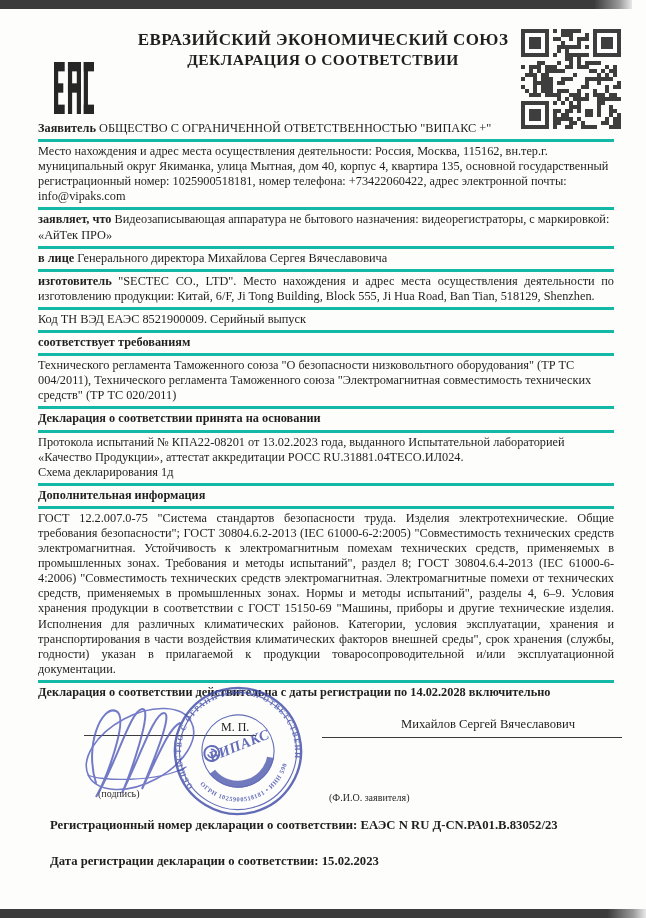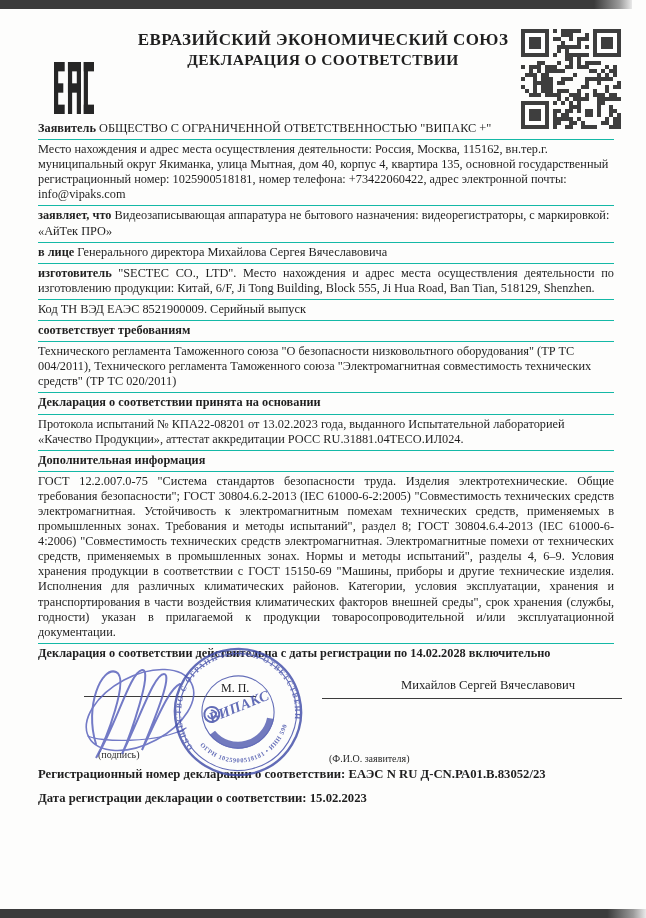--- a/index.html
+++ b/index.html
@@ -8,31 +8,31 @@
         font-family:"Liberation Serif","DejaVu Serif",serif;color:#1f1f1f;}
   .scanbar{position:absolute;left:0;height:9px;background:linear-gradient(to right,#3b3b3b 94%,#9a9a9a 98%,#e9e9e9 100%);}
   .scanbar.top{top:0;width:632px;}
   .scanbar.bottom{bottom:0;width:646px;}
   .title{position:absolute;left:0;right:0;text-align:center;font-weight:bold;letter-spacing:.4px;}
   .title1{top:30px;font-size:17px;}
   .title2{top:51px;font-size:15.5px;}
   .eac{position:absolute;left:54px;top:62px;}
   .qr{position:absolute;left:521px;top:29px;}
   .content{position:absolute;left:38px;top:119px;width:576px;font-size:12.3px;line-height:15.1px;}
-  .row{margin:0;padding:2px 0 3px 0;border-bottom:1px solid #14b8a6;}
+  .row{margin:0;padding:2px 0 3px 0;border-bottom:3px solid #14b8a6;}
   .row.nobord{border-bottom:none;}
   .row b{font-weight:bold;}
   .just{text-align:justify;}
   .sigblock{position:relative;height:90px;margin-top:4px;}
   .sigline{position:absolute;border-top:1.2px solid #3c3c3c;}
   .lab{position:absolute;font-size:10px;color:#2a2a2a;margin-top:48px;}
   .mp{position:absolute;left:183px;top:13px;font-size:12px;text-align:right;}
   .fio-name{position:absolute;left:300px;top:10px;width:300px;text-align:center;font-size:12.6px;}
   .fio-lab{left:291px;top:35px;width:300px;text-align:left;}
-  .regline{margin:0;padding:9px 0 0 0;font-weight:bold;font-size:12.7px;}
+  .regline{margin:12px;padding:9px 0 0 0;font-weight:bold;font-size:12.7px;}
   .stamp{position:absolute;left:130px;top:-26px;pointer-events:none;}
   .autograph{position:absolute;left:30px;top:-24px;pointer-events:none;}
 </style>
 </head>
 <body>
 
 <div class="page">
 
   <div class="scanbar top"></div>
   <div class="scanbar bottom"></div>
@@ -297,20 +297,21 @@
     <p class="row">Код ТН ВЭД ЕАЭС 8521900009. Серийный выпуск</p>
 
     <p class="row"><b>соответствует требованиям</b></p>
 
     <p class="row">Технического регламента Таможенного союза "О безопасности низковольтного оборудования" (ТР ТС 004/2011), Технического регламента Таможенного союза "Электромагнитная совместимость технических средств" (ТР ТС 020/2011)</p>
 
     <p class="row"><b>Декларация о соответствии принята на основании</b></p>
 
     <div class="row">
       <div>Протокола испытаний № КПА22-08201 от 13.02.2023 года, выданного Испытательной лабораторией «Качество Продукции», аттестат аккредитации РОСС RU.31881.04ТЕСО.ИЛ024.</div>
+      <div>Схема декларирования 1д</div>
     </div>
 
     <p class="row"><b>Дополнительная информация</b></p>
 
     <p class="row just">ГОСТ 12.2.007.0-75 "Система стандартов безопасности труда. Изделия электротехнические. Общие требования безопасности"; ГОСТ 30804.6.2-2013 (IEC 61000-6-2:2005)  "Совместимость технических средств электромагнитная. Устойчивость к электромагнитным помехам технических средств, применяемых в промышленных зонах. Требования и методы испытаний", раздел 8; ГОСТ 30804.6.4-2013 (IEC 61000-6-4:2006) "Совместимость технических средств электромагнитная. Электромагнитные помехи от технических средств, применяемых в промышленных зонах. Нормы и методы испытаний", разделы 4, 6–9. Условия хранения продукции в соответствии с ГОСТ 15150-69 "Машины, приборы и другие технические изделия. Исполнения для различных климатических районов. Категории, условия эксплуатации, хранения и транспортирования в части воздействия климатических факторов внешней среды", срок хранения (службы, годности) указан в прилагаемой к продукции товаросопроводительной и/или эксплуатационной документации.</p>
 
     <p class="row nobord"><b>Декларация о соответствии действительна с даты регистрации по 14.02.2028 включительно</b></p>
 
     <div class="sigblock">
       <div class="sigline" style="left:46px;top:28px;width:172px;"></div>

